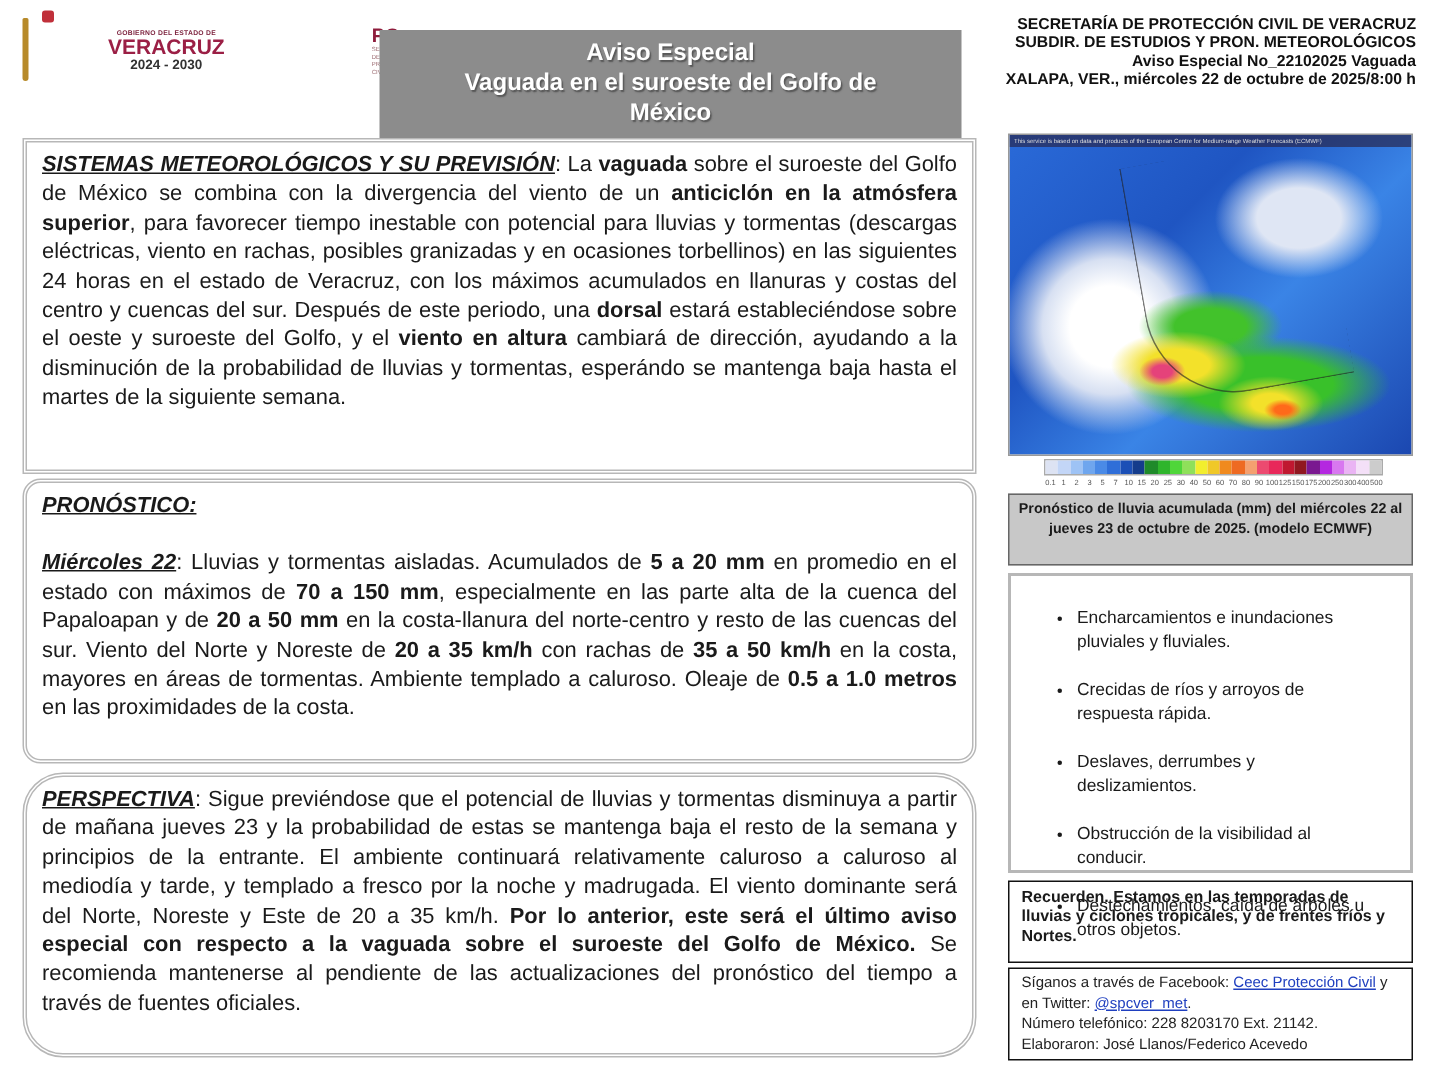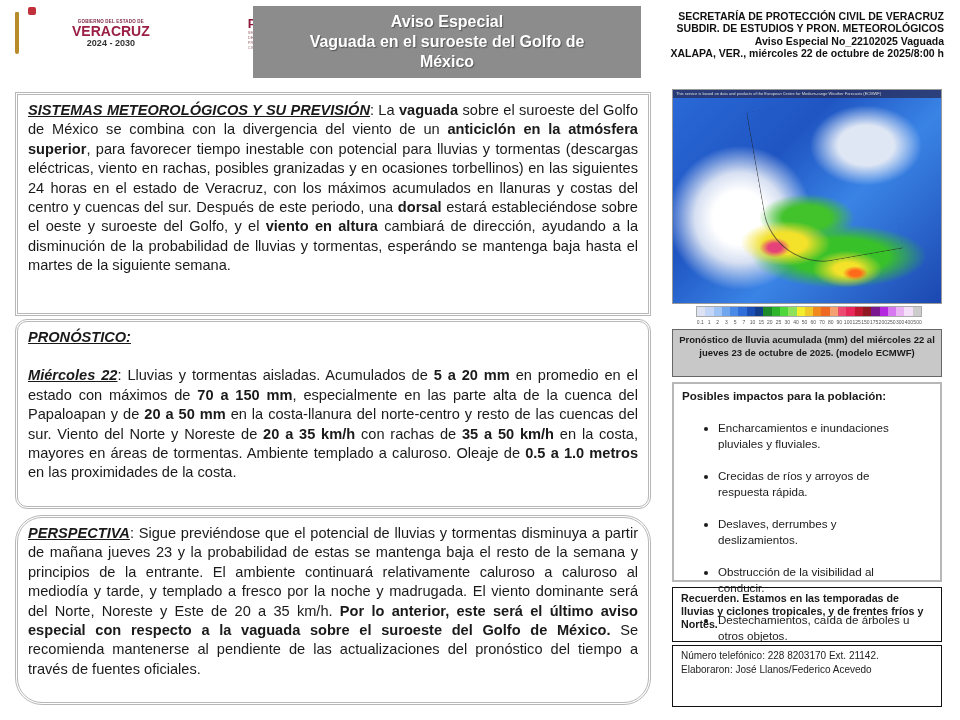--- a/index.html
+++ b/index.html
@@ -18,21 +18,21 @@
   .vsep { width: 1px; height: 30px; background: #ccc; margin: 0 6px; }
   .pc { display: flex; flex-direction: column; }
   .pc .p1 { font-size: 13px; font-weight: bold; color: #8e1c3c; line-height: 13px; }
   .pc .p2 { font-size: 4px; color: #9b6a70; line-height: 5px; }
   .pcv { display: flex; align-items: center; }
   .emb { width: 18px; height: 18px; border-radius: 50%; border: 3px solid #8a8a8a; background: radial-gradient(circle, #e8801e 0 4px, #f4f0ea 5px); box-sizing: border-box; }
   .pcv .t { margin-left: 4px; display: flex; flex-direction: column; }
   .pcv .t1 { font-size: 3.5px; color: #c06a30; }
   .pcv .t2 { font-size: 8px; font-weight: bold; color: #9b1f45; line-height: 9px; }
 
-  .title-box { position: absolute; left: 253px; top: 6px; width: 388px; height: 72px; background: #8c8c8c; color: #fff; text-align: center; font-weight: bold; font-size: 16px; line-height: 20px; display: flex; flex-direction: column; justify-content: center; text-shadow: 1px 1px 1px #555; }
+  .title-box { position: absolute; left: 253px; top: 20px; width: 388px; height: 72px; background: #8c8c8c; color: #fff; text-align: center; font-weight: bold; font-size: 16px; line-height: 20px; display: flex; flex-direction: column; justify-content: center; text-shadow: 1px 1px 1px #555; }
   .agency { position: absolute; right: 16px; top: 10px; width: 310px; text-align: right; font-size: 10.5px; line-height: 12.4px; font-weight: bold; color: #111; }
   .agency .l3 { font-weight: bold; }
 
   
   .box { position: absolute; left: 15px; width: 636px; border: 3px double #b7b7b7; box-sizing: border-box; background: #fff; }
   .box .inner { padding: 6px 10px 4px 10px; font-size: 14.6px; line-height: 19.4px; text-align: justify; }
   .box b { font-weight: bold; }
   .hd { font-weight: bold; font-style: italic; text-decoration: underline; }
   #sistemas { top: 92px; height: 224px; }
   #pronostico { top: 319px; height: 190px; border-radius: 12px; }
@@ -182,28 +182,28 @@
       <span>200</span>
       <span>250</span>
       <span>300</span>
       <span>400</span>
       <span>500</span>
     </div>
 </div>
 <div class="caption">Pronóstico de lluvia acumulada (mm) del miércoles 22 al jueves 23 de octubre de 2025. (modelo ECMWF)</div>
 
 <div class="impacts">
-  <div class="h">Posibles impactos para la población:</div>
   <ul>
     <li>Encharcamientos e inundaciones pluviales y fluviales.</li>
     <li>Crecidas de ríos y arroyos de respuesta rápida.</li>
     <li>Deslaves, derrumbes y deslizamientos.</li>
     <li>Obstrucción de la visibilidad al conducir.</li>
     <li>Destechamientos, caída de árboles u otros objetos.</li>
   </ul>
 </div>
 
 <div class="reminder">Recuerden. Estamos en las temporadas de lluvias y ciclones tropicales, y de frentes fríos y Nortes.</div>
 
 <div class="contact">
+  <div><span>Síganos a través de Facebook: </span><a href="#">Ceec Protección Civil</a><span> y en Twitter: </span><a href="#">@spcver_met</a><span>.</span></div>
   <div>Número telefónico:  228 8203170 Ext. 21142.</div>
   <div>Elaboraron: José Llanos/Federico Acevedo</div>
 </div>
 
 </body></html>

